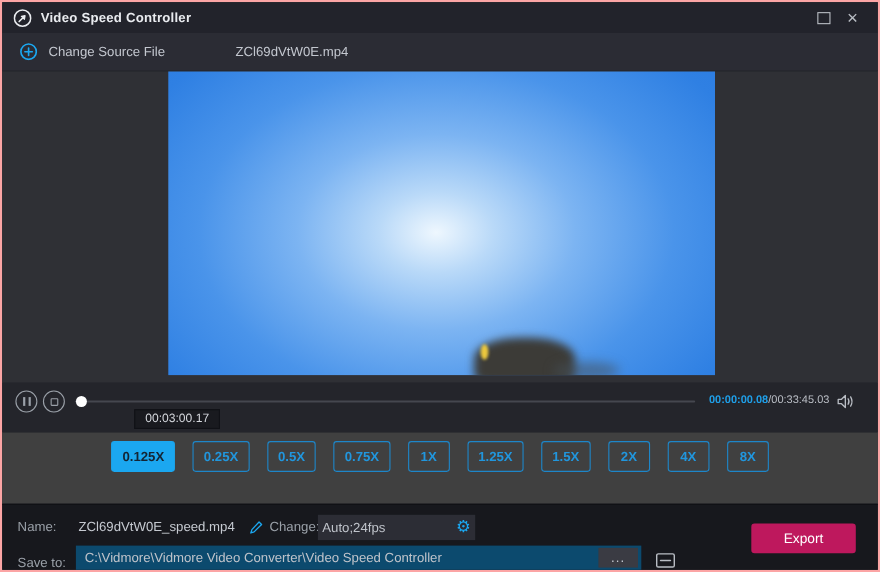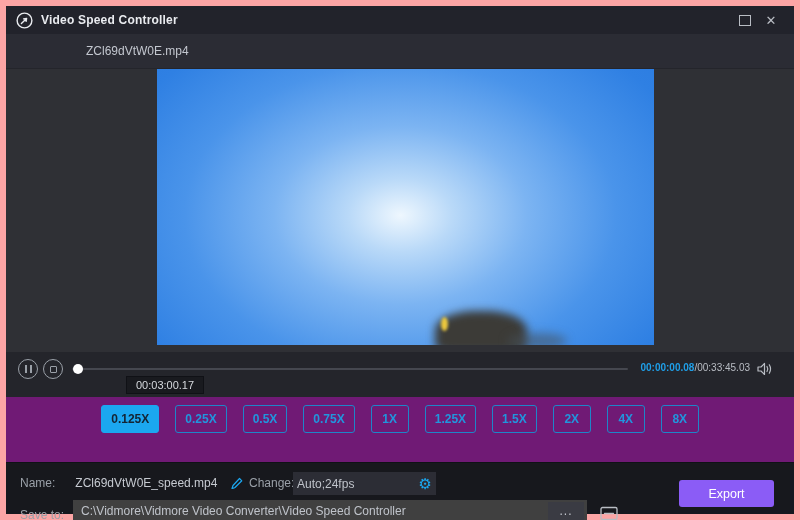--- a/index.html
+++ b/index.html
@@ -4,21 +4,21 @@
 <style>
   html,body{margin:0;padding:0;}
   body{
     width:800px;height:520px;overflow:hidden;
     background:#1d1e24;
     font-family:"Liberation Sans","DejaVu Sans",sans-serif;
     font-size:12px;color:#c6cad1;
     -webkit-font-smoothing:antialiased;
     user-select:none;
   }
-  .window{width:800px;height:520px;display:flex;flex-direction:column;box-sizing:border-box;border:6px solid #fca5a5;}
+  .window{width:800px;height:520px;display:flex;flex-direction:column;box-sizing:border-box;border:2px solid #fca5a5;}
 
   
   .titlebar{height:28px;background:#22232b;display:flex;align-items:center;padding:0 10px;flex:0 0 auto;}
   .app-logo{width:17px;height:17px;margin-right:8px;flex:0 0 auto;}
   .app-title{color:#e9ebef;font-weight:700;font-size:12px;letter-spacing:.2px;}
   .titlebar-spacer{flex:1;}
   .win-btn{width:26px;height:20px;display:flex;align-items:center;justify-content:center;color:#b9bdc4;cursor:pointer;}
   .max-glyph{width:10px;height:9px;border:1px solid #b9bdc4;display:block;}
   .close-glyph{font-size:13px;line-height:1;}
 
@@ -67,21 +67,21 @@
   .playhead{position:absolute;top:-4px;width:10px;height:10px;margin-left:-5px;background:#ffffff;border-radius:50%;cursor:pointer;}
   .time-display{position:absolute;right:44px;top:10px;white-space:nowrap;font-size:10px;color:#b9bdc4;}
   .time-current{color:#1f9fe8;font-weight:700;}
   .volume-btn{position:absolute;right:20px;top:9px;width:18px;height:16px;cursor:pointer;}
   .seek-tooltip{
     position:absolute;left:120px;top:24px;background:#191a1f;border:1px solid #101116;
     color:#d6d9de;font-size:11px;padding:2px 9px;white-space:nowrap;
   }
 
   
-  .speed-row{height:65px;background:#701a75;display:flex;justify-content:center;align-items:flex-start;padding-top:8px;gap:16px;flex:0 0 auto;box-sizing:border-box;}
+  .speed-row{height:65px;background:#404040;display:flex;justify-content:center;align-items:flex-start;padding-top:8px;gap:16px;flex:0 0 auto;box-sizing:border-box;}
   .speed-btn{
     height:28px;min-width:38px;padding:0 9px;box-sizing:border-box;
     border:1px solid #1d86c9;border-radius:3px;background:transparent;
     color:#2196dd;font-weight:700;font-size:12px;
     display:flex;align-items:center;justify-content:center;cursor:pointer;
   }
   .speed-btn.active{background:#1ba7f0;border-color:#1ba7f0;color:#142433;}
 
   
   .bottom{flex:1;background:#17181d;position:relative;border-top:1px solid #101116;}
@@ -90,26 +90,26 @@
   .name-value{margin-left:20px;color:#c6cad1;}
   .edit-icon{margin-left:12px;width:15px;height:15px;cursor:pointer;}
   .output-label{position:absolute;left:243px;top:13px;}
   .output-field{
     position:absolute;left:287px;top:9px;width:143px;height:23px;background:#2c2d35;
     display:flex;align-items:center;padding:0 4px;box-sizing:border-box;cursor:pointer;
   }
   .output-value{flex:1;color:#bfc3ca;}
   .gear-icon{color:#1ba7f0;font-size:15px;line-height:1;cursor:pointer;}
   .export-btn{
-    position:absolute;right:20px;top:17px;width:95px;height:27px;background:#8b5cf6;border:none;border-radius:3px;
+    position:absolute;right:20px;top:17px;width:95px;height:27px;background:#be185d;border:none;border-radius:3px;
     color:#ffffff;font-size:12.5px;font-family:inherit;display:flex;align-items:center;justify-content:center;cursor:pointer;
   }
   .save-row{position:absolute;left:14px;top:37px;height:22px;display:flex;align-items:flex-end;}
   .save-field{
-    position:relative;margin-left:9px;width:514px;height:22px;background:#404040;
+    position:relative;margin-left:9px;width:514px;height:22px;background:#0c4a6e;
     display:flex;align-items:center;padding:0 44px 0 8px;box-sizing:border-box;
   }
   .save-path{color:#bfc3ca;white-space:nowrap;overflow:hidden;}
   .browse-btn{
     position:absolute;right:3px;top:2px;width:36px;height:18px;background:#3a3b43;
     display:flex;align-items:center;justify-content:center;color:#c6cad1;letter-spacing:1px;cursor:pointer;
   }
   .open-folder-btn{margin-left:12px;width:20px;height:18px;cursor:pointer;}
 </style>
 </head>
@@ -126,20 +126,27 @@
     <div class="titlebar-spacer"></div>
     <div class="win-btn">
         <span class="max-glyph"></span>
       </div>
     <div class="win-btn">
         <span class="close-glyph">✕</span>
       </div>
   </div>
 
   <div class="toolbar">
+    <div class="change-source">
+      <svg class="plus-icon" viewBox="0 0 16 16">
+        <circle cx="8" cy="8" r="7" fill="none" stroke="#1ba7f0" stroke-width="1.5"></circle>
+        <path d="M8 4.6 V11.4 M4.6 8 H11.4" stroke="#1ba7f0" stroke-width="1.5" stroke-linecap="round"></path>
+      </svg>
+      <span class="change-source-label">Change Source File</span>
+    </div>
     <span class="toolbar-filename">ZCl69dVtW0E.mp4</span>
   </div>
 
   <div class="stage">
     <div class="video">
       <div class="video-blob"></div>
       <div class="video-blob-smear"></div>
       <div class="video-spark"></div>
     </div>
   </div>

